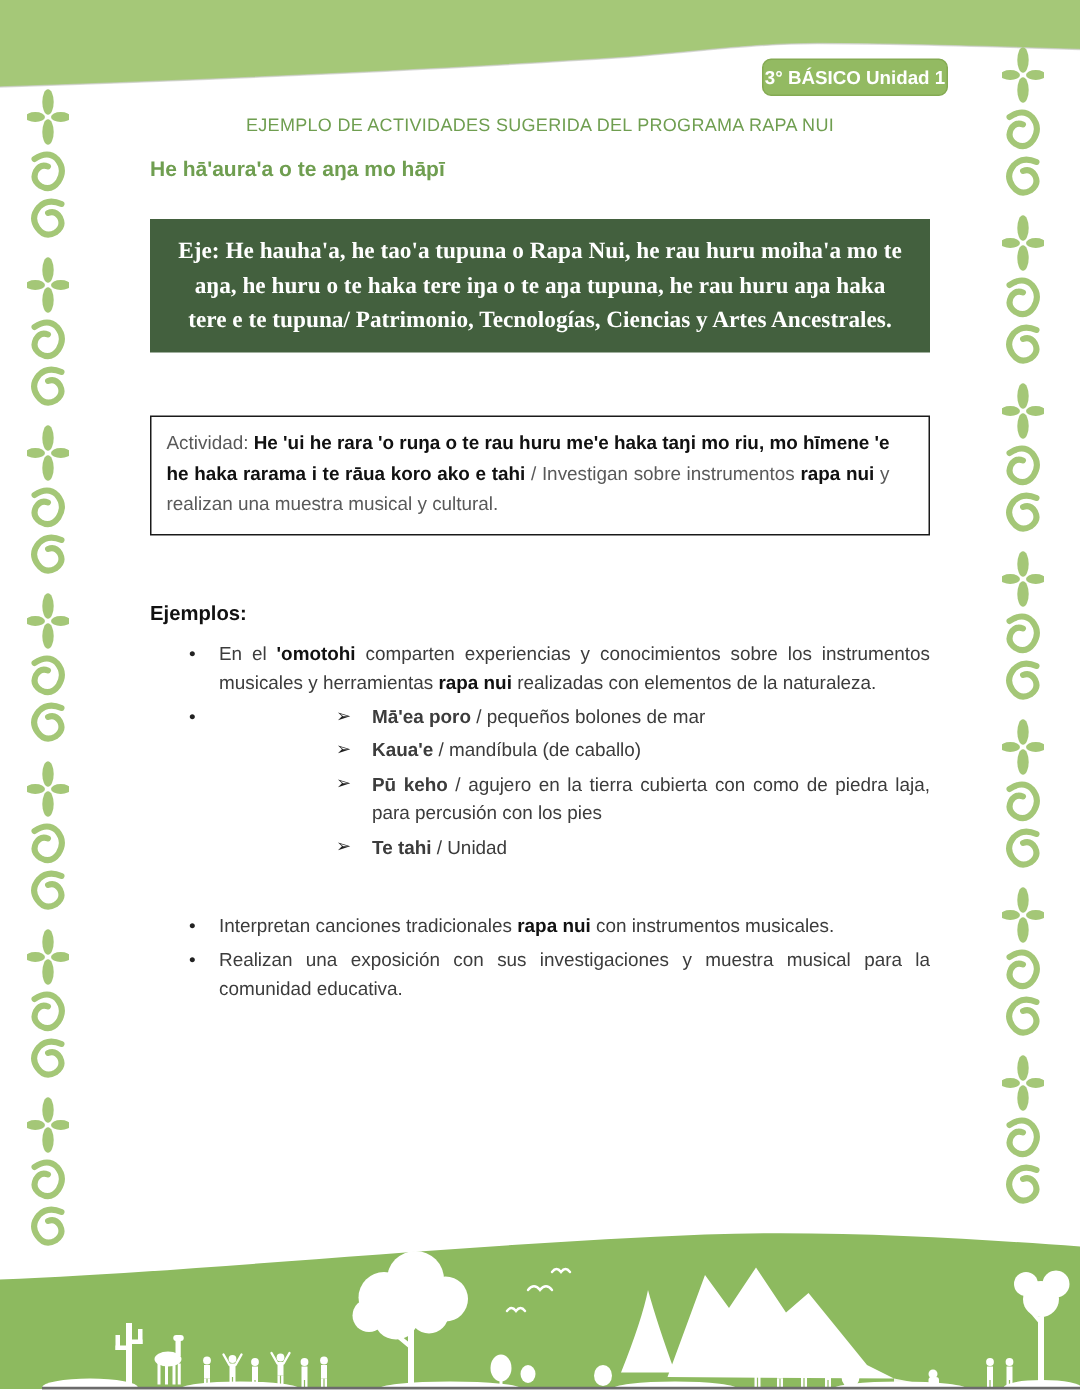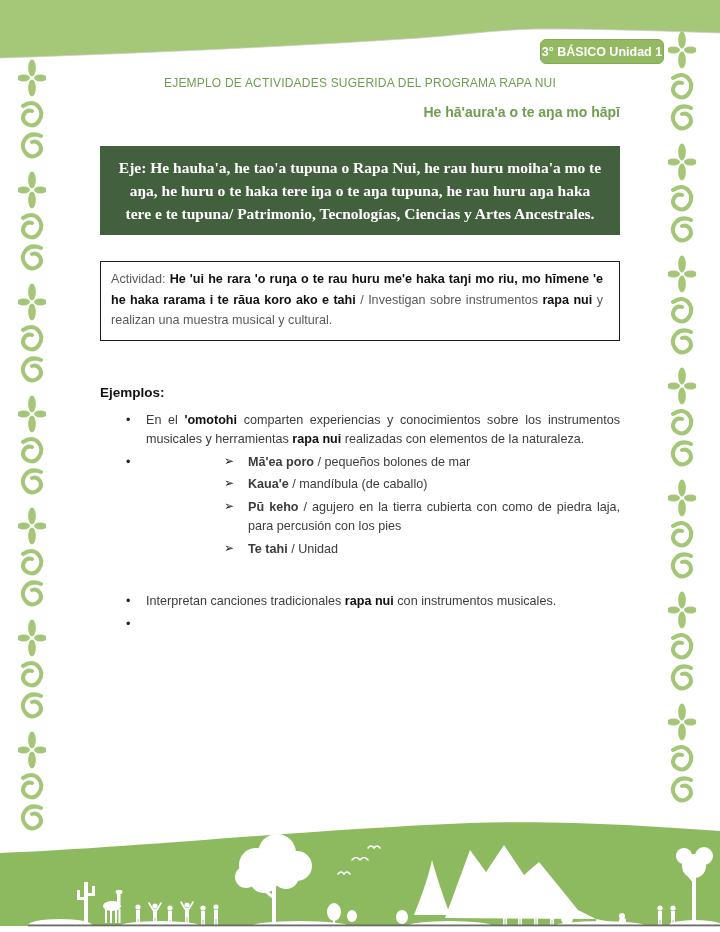--- a/index.html
+++ b/index.html
@@ -4,40 +4,40 @@
 <style>
   html,body{margin:0;padding:0;background:#ffffff;}
   #page{position:relative;width:720px;height:932px;background:#fff;overflow:hidden;
         font-family:"Liberation Sans",sans-serif;}
   svg{display:block;}
 
   
   .top-wave{position:absolute;left:0;top:0;width:720px;height:70px;}
 
   
-  .badge{position:absolute;left:540px;top:39px;width:124px;height:25px;
+  .badge{position:absolute;left:508px;top:39px;width:124px;height:25px;
          background:#93ba62;border:1px solid #84aa52;border-radius:6px;
          color:#ffffff;font-size:12.5px;font-weight:bold;text-align:center;
          line-height:24px;box-sizing:border-box;}
 
   
   .strip-left{position:absolute;left:18px;top:58px;}
   .strip-right{position:absolute;left:668px;top:30px;}
 
   
   .content{position:absolute;left:100px;top:76px;width:520px;}
   .doc-title{margin:0;text-align:center;color:#6f9e50;font-size:12px;font-weight:normal;
              letter-spacing:.2px;}
-  .doc-subtitle{margin:14px 0 0 0;text-align:right;color:#6f9e50;font-size:14px;font-weight:bold;}
+  .doc-subtitle{margin:14px 0 0 0;text-align:left;color:#6f9e50;font-size:14px;font-weight:bold;}
 
   .eje-box{margin-top:26px;background:#43603e;color:#ffffff;text-align:center;
            font-family:"Liberation Serif",serif;font-weight:bold;font-size:15.5px;
            line-height:23px;padding:10px 18px;box-sizing:border-box;}
 
-  .act-box{margin-top:26px;border:1.6px solid #1a1a1a;padding:7px 16px 9px 10px;
+  .act-box{margin-top:42px;border:1.6px solid #1a1a1a;padding:7px 26px 9px 10px;
            font-size:12.6px;line-height:20.5px;text-align:justify;color:#595959;
            box-sizing:border-box;}
   .act-box b{color:#111;}
 
   .ej-heading{margin-top:44px;font-size:13.5px;font-weight:bold;color:#111;}
 
   .bullets{margin-top:11px;color:#3c3c3c;font-size:12.6px;line-height:19.5px;}
   .bullet{position:relative;padding-left:46px;text-align:justify;margin-bottom:3px;}
   .bullet .mk{position:absolute;left:26px;top:0;color:#222;}
   .bullet b{color:#111;}
@@ -140,20 +140,21 @@
 
       <div class="gap-lg"></div>
 
       <div class="bullet">
         <span class="mk">•</span>
         <span>Interpretan canciones tradicionales </span><b>rapa nui</b><span> con instrumentos musicales.</span>
       </div>
 
       <div class="bullet">
         <span class="mk">•</span>
+        <span>Realizan una exposición con sus investigaciones y muestra musical para la comunidad educativa.</span>
       </div>
 
     </div>
   </div>
 
   <svg class="bottom-band" viewBox="0 0 720 112" aria-hidden="true">
     <defs>
       <g id="fig" fill="#ffffff">
         <circle r="2.6" cy="-15"></circle>
         <rect x="-2" y="-12" width="4" height="9"></rect>

